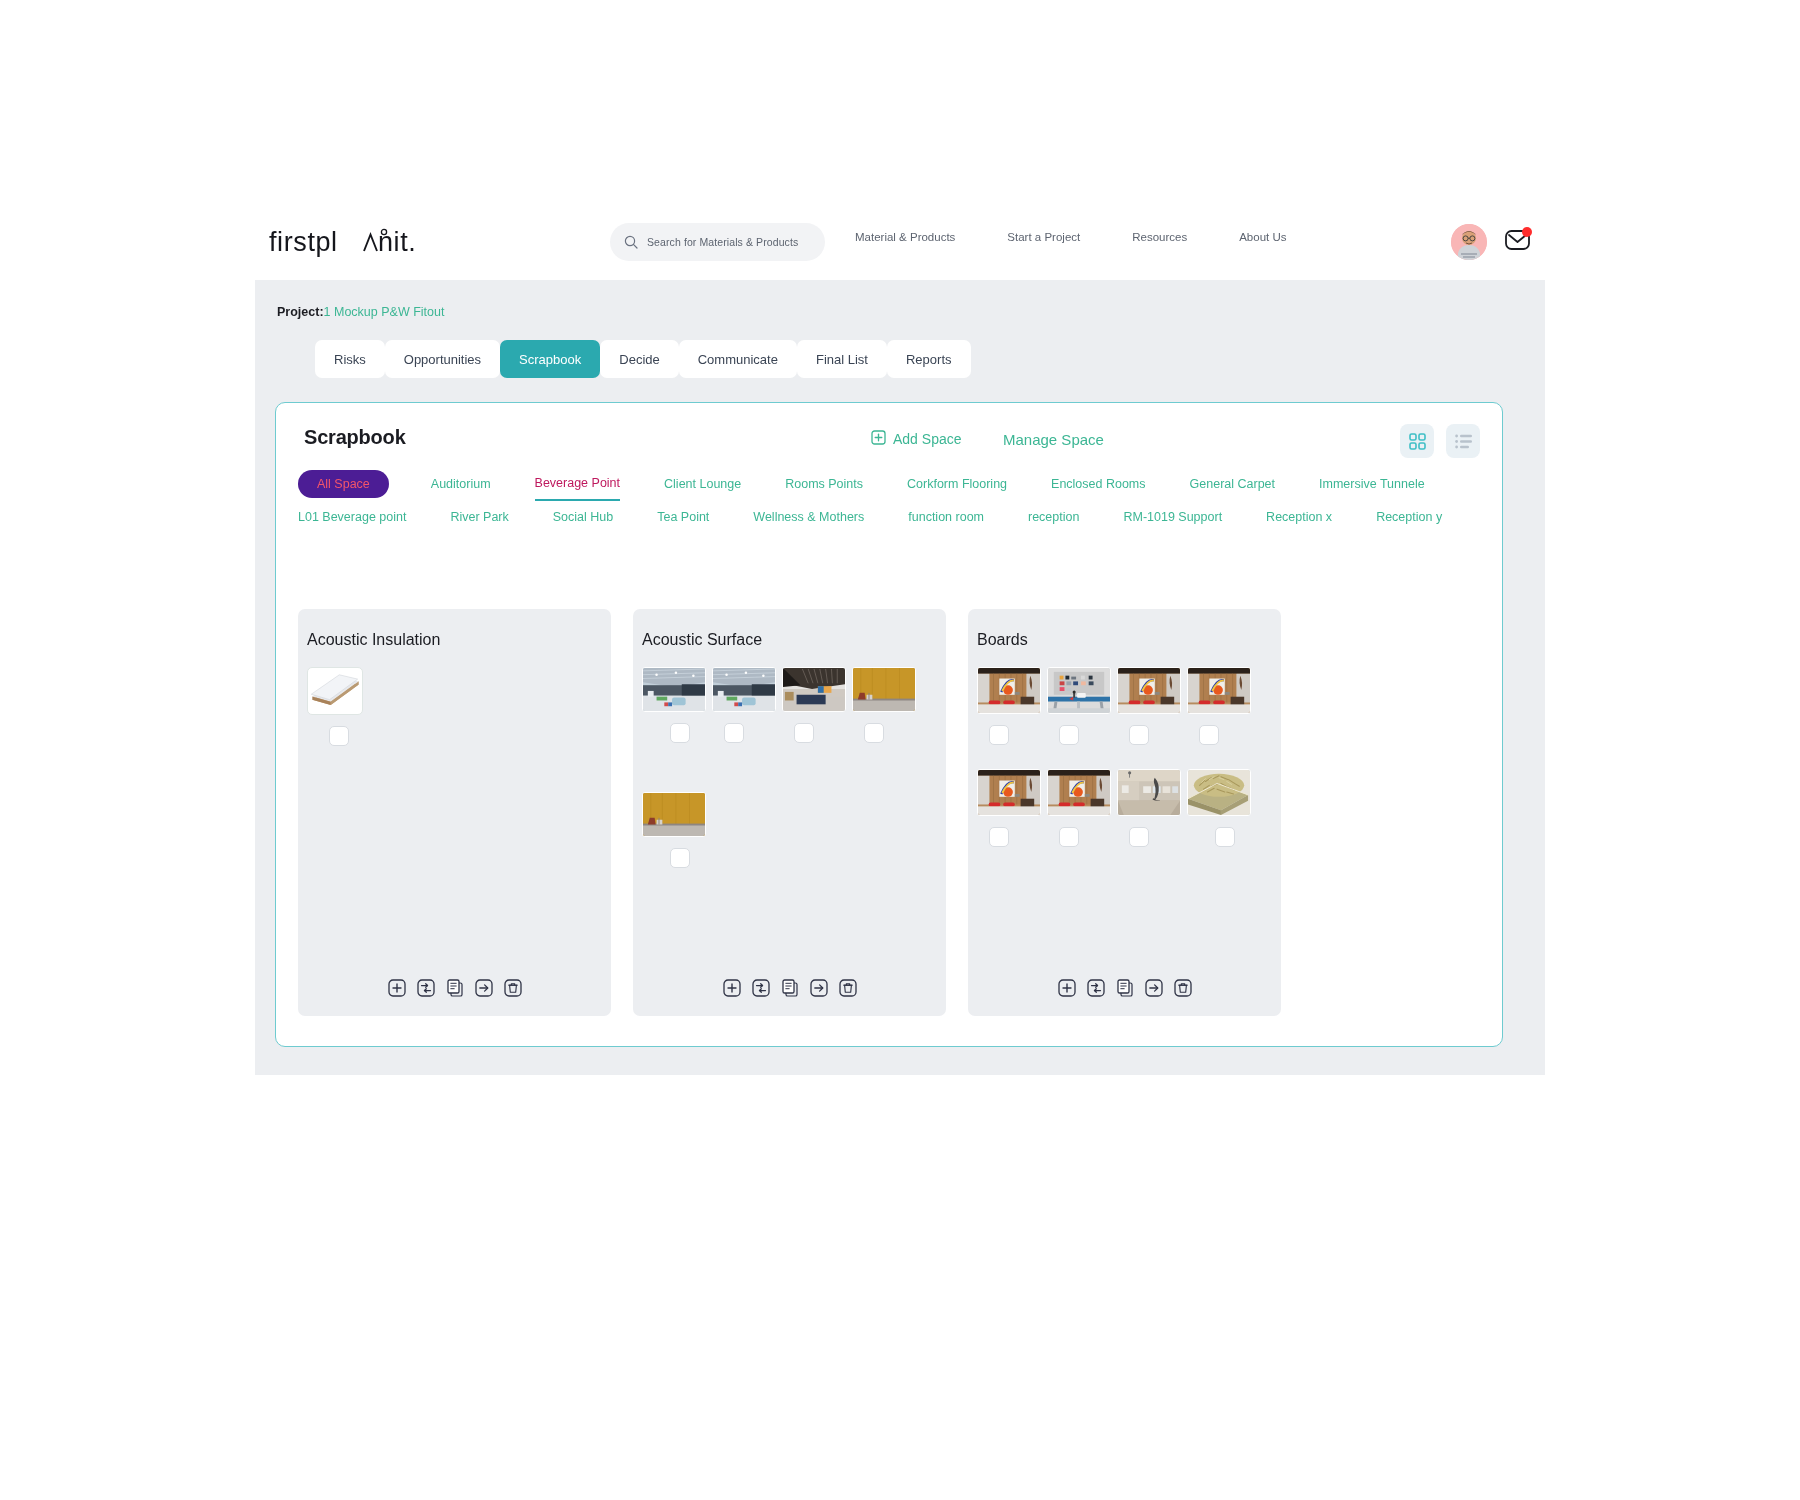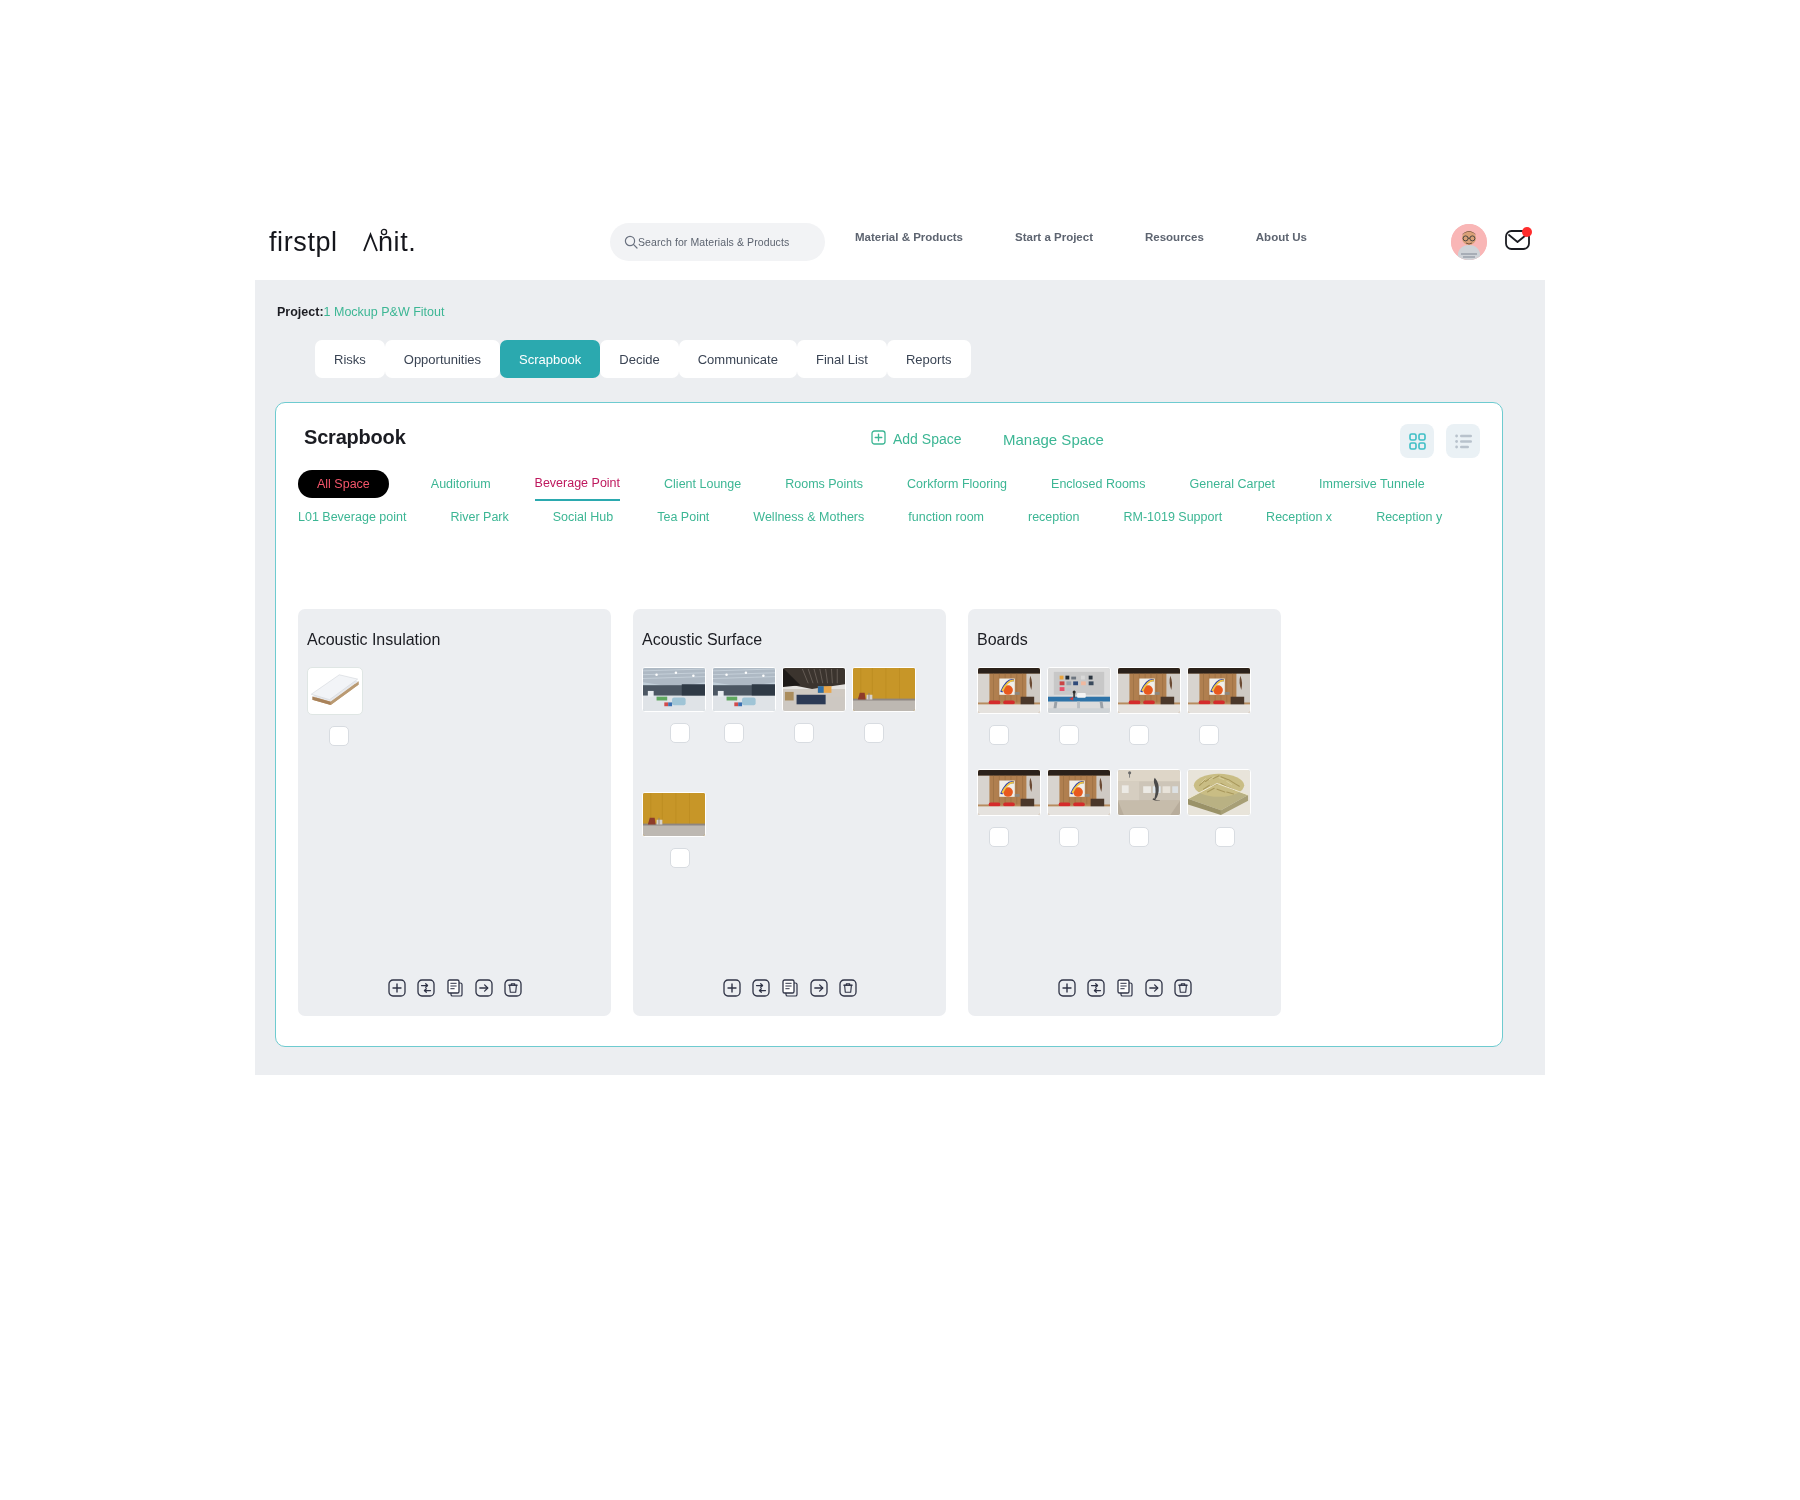--- a/index.html
+++ b/index.html
@@ -34,33 +34,33 @@
     letter-spacing: 0.5px;
     color: #15161c;
   }
   .search-box {
     position: absolute; left: 355px; top: 18px;
     width: 215px; height: 38px;
     background: #f2f3f5;
     border-radius: 19px;
     display: flex; align-items: center;
     padding: 0 14px;
+    gap: 9px;
   }
   .search-box .icon { flex: 0 0 auto; display:flex; }
   .search-ph {
     font-size: 10.5px;
     color: #5d6470;
     letter-spacing: 0.1px;
     white-space: nowrap;
   }
   .nav-links {
     position: absolute; left: 600px; top: 26px;
     display: flex;
     gap: 52px;
-    font-weight: bold;
   }
   .nav-links a {
     font-size: 11.5px;
     color: #5d6470;
     text-decoration: none;
     white-space: nowrap;
   }
   .avatar {
     position: absolute; right: 58px; top: 19px;
     width: 36px; height: 36px; border-radius: 50%;
@@ -167,21 +167,21 @@
     font-size: 12.5px;
     color: #3cb694;
     white-space: nowrap;
     cursor: pointer;
     padding: 9px 0;
     margin-right: 44px;
     position: relative;
   }
   .chip.all {
     color: #f2556a;
-    background: #000000;
+    background: #4c1d95;
     border-radius: 16px;
     padding: 7px 19px;
     margin-right: 42px;
   }
   .chip.selected {
     color: #be185d;
     border-bottom: 2.5px solid #2ba9af;
   }
 
   

